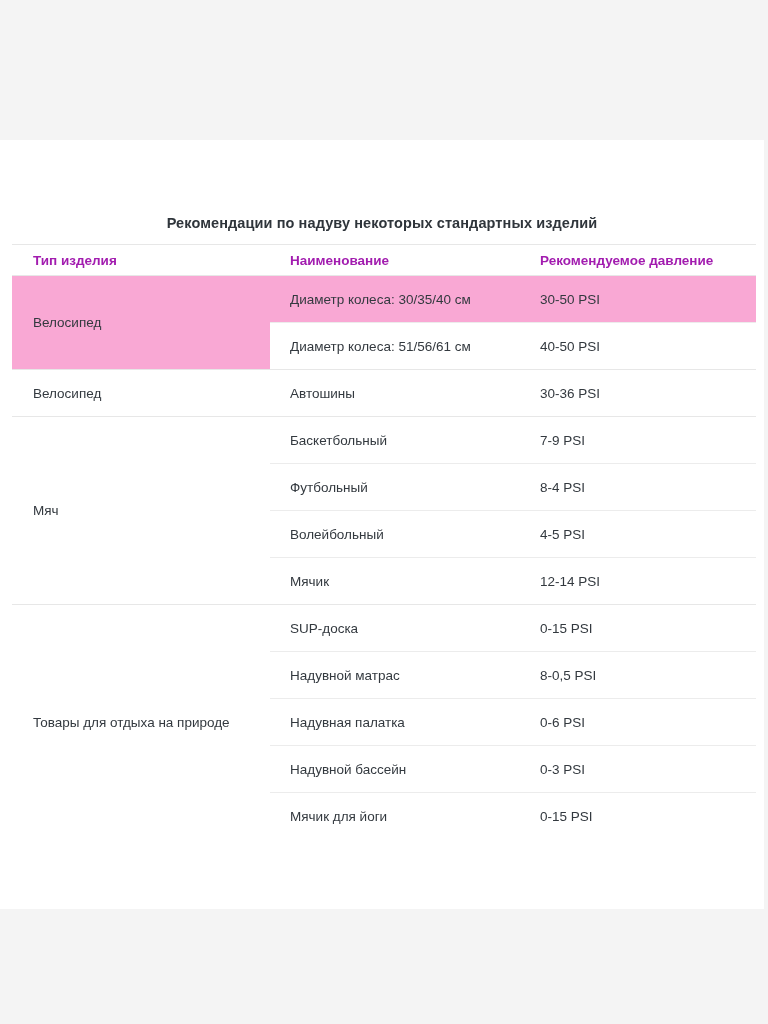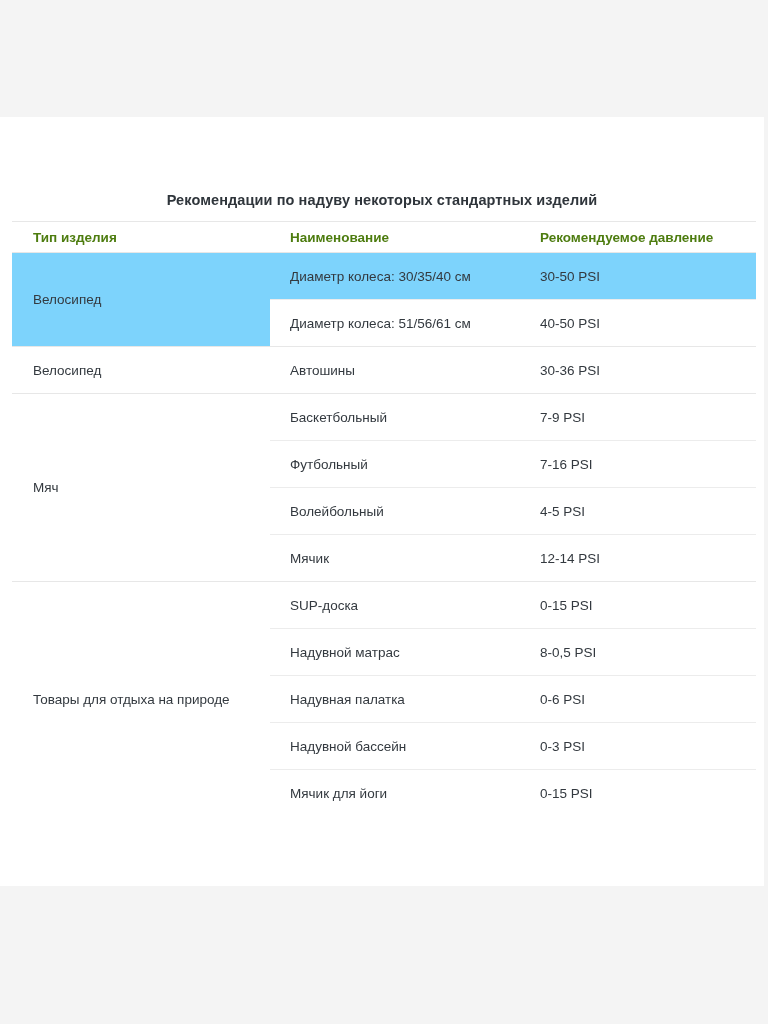--- a/index.html
+++ b/index.html
@@ -5,21 +5,21 @@
   * { margin: 0; padding: 0; box-sizing: border-box; }
   html, body { width: 768px; height: 1024px; overflow: hidden; }
   body {
     background: #f4f4f4;
     font-family: "Liberation Sans", sans-serif;
     color: #33393f;
     position: relative;
   }
   .content {
     position: absolute;
-    top: 117px;
+    top: 140px;
     left: 0;
     width: 764px;
     height: 769px;
     background: #ffffff;
   }
   .title {
     font-size: 14.5px;
     font-weight: bold;
     text-align: center;
     padding-top: 75px;
@@ -36,35 +36,35 @@
   col.c2 { width: 250px; }
   col.c3 { width: 236px; }
   th {
     text-align: left;
     font-size: 13.5px;
     font-weight: bold;
     height: 31px;
     vertical-align: middle;
     border-top: 1px solid #e7e7e7;
     border-bottom: 1px solid #e7e7e7;
-    color: #4d7c0f;
+    color: #a21caf;
     white-space: nowrap;
   }
   td {
     font-size: 13.5px;
     height: 47px;
     vertical-align: middle;
     color: #33393f;
     white-space: nowrap;
   }
   th:first-child, td.type-cell { padding-left: 21px; }
   th:not(:first-child), td:not(.type-cell) { padding-left: 20px; }
   td.group-start { border-top: 1px solid #e7e7e7; }
   td.inner { border-top: 1px solid #ececec; }
-  td.shaded { background: #7dd3fc; }
+  td.shaded { background: #f9a8d4; }
 </style>
 </head>
 <body>
 
 <div class="content">
   <h2 class="title">Рекомендации по надуву некоторых стандартных изделий</h2>
   <table class="pressure-table">
     <colgroup>
       <col class="c1">
         <col class="c2">
@@ -92,21 +92,21 @@
           <td class="group-start">Автошины</td>
           <td class="group-start">30-36 PSI</td>
         </tr>
         <tr>
           <td rowspan="4" class="type-cell group-start">Мяч</td>
           <td class="group-start">Баскетбольный</td>
           <td class="group-start">7-9 PSI</td>
         </tr>
         <tr>
           <td class="inner">Футбольный</td>
-          <td class="inner">7-16 PSI</td>
+          <td class="inner">8-4 PSI</td>
         </tr>
         <tr>
           <td class="inner">Волейбольный</td>
           <td class="inner">4-5 PSI</td>
         </tr>
         <tr>
           <td class="inner">Мячик</td>
           <td class="inner">12-14 PSI</td>
         </tr>
         <tr>

